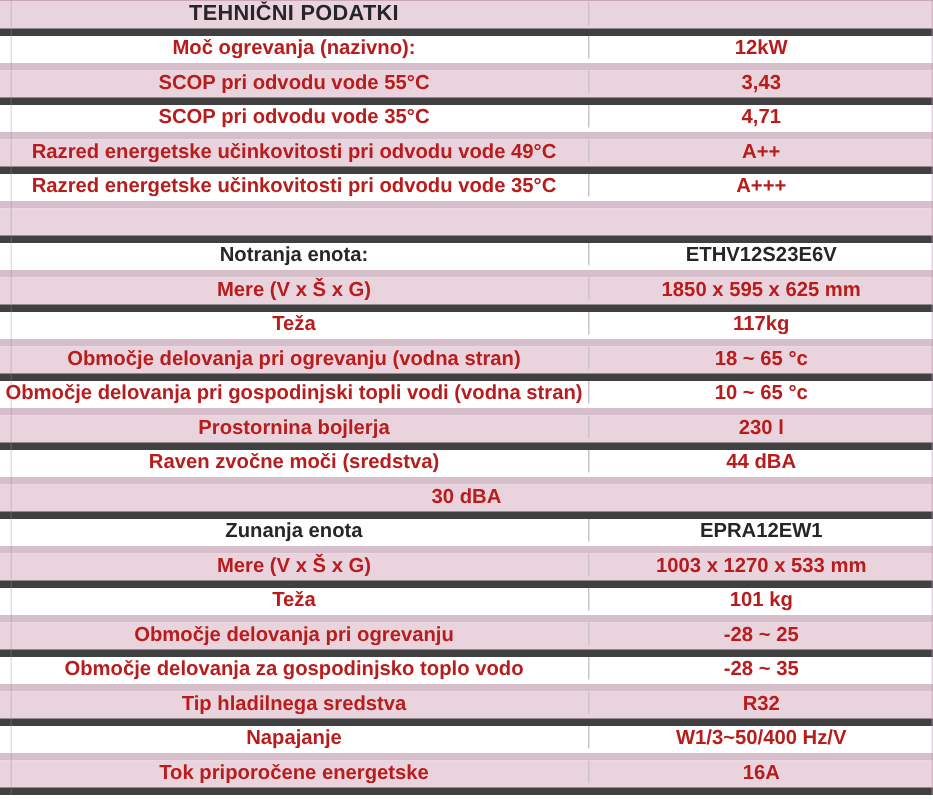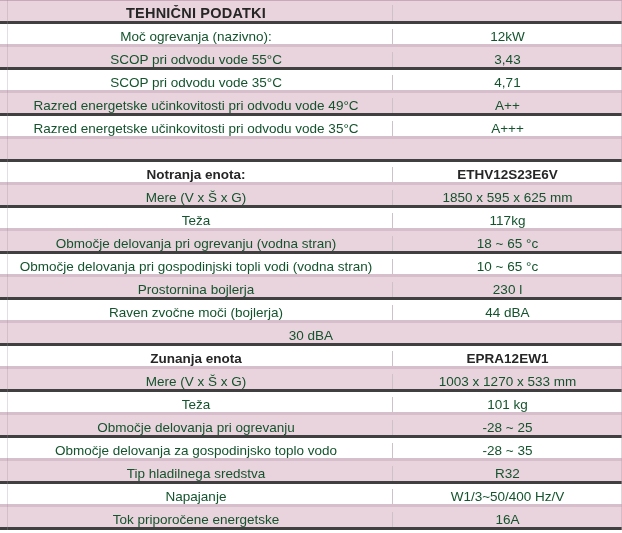--- a/index.html
+++ b/index.html
@@ -19,35 +19,36 @@
     display: flex;
     flex-direction: column;
     height: 530px;
     border-top: 1px solid #c9a8ba;
     box-sizing: border-box;
   }
   .r {
     flex: 1;
     display: flex;
     box-sizing: border-box;
-    border-bottom: 3px solid #404040;
-    align-items: flex-end;
+    border-bottom: 5px solid #404040;
+    align-items: flex-start;
   }
   .r.pink  { background: #e9d4dd; }
   .r.white { background: #ffffff; border-bottom-color: #d6beca; }
   .c {
     display: flex;
     align-items: center;
     justify-content: center;
     box-sizing: border-box;
     font-size: 13.5px;
-    color: #14532d;
+    color: #b91c1c;
     white-space: nowrap;
     overflow: hidden;
     text-align: center;
+    font-weight: bold;
   }
   .c-label {
     width: 393px;
     border-right: 1px solid #cbc3c9;
   }
   .c-value { flex: 1; }
   .r.bold .c { font-weight: 700; color: #262626; }
   .r.header .c-label { font-size: 14.5px; letter-spacing: 0.2px; }
   .left-hairline {
     position: absolute;
@@ -133,21 +134,21 @@
       <div class="c c-label">Območje delovanja pri gospodinjski topli vodi (vodna stran)</div>
       <div class="c c-value">10 ~ 65 °c</div>
     </div>
 
     <div class="r pink">
       <div class="c c-label">Prostornina bojlerja</div>
       <div class="c c-value">230 l</div>
     </div>
 
     <div class="r white">
-      <div class="c c-label">Raven zvočne moči (bojlerja)</div>
+      <div class="c c-label">Raven zvočne moči (sredstva)</div>
       <div class="c c-value">44 dBA</div>
     </div>
 
     <div class="r pink">
       <div class="c c-value">30 dBA</div>
     </div>
 
     <div class="r white bold">
       <div class="c c-label">Zunanja enota</div>
       <div class="c c-value">EPRA12EW1</div>

